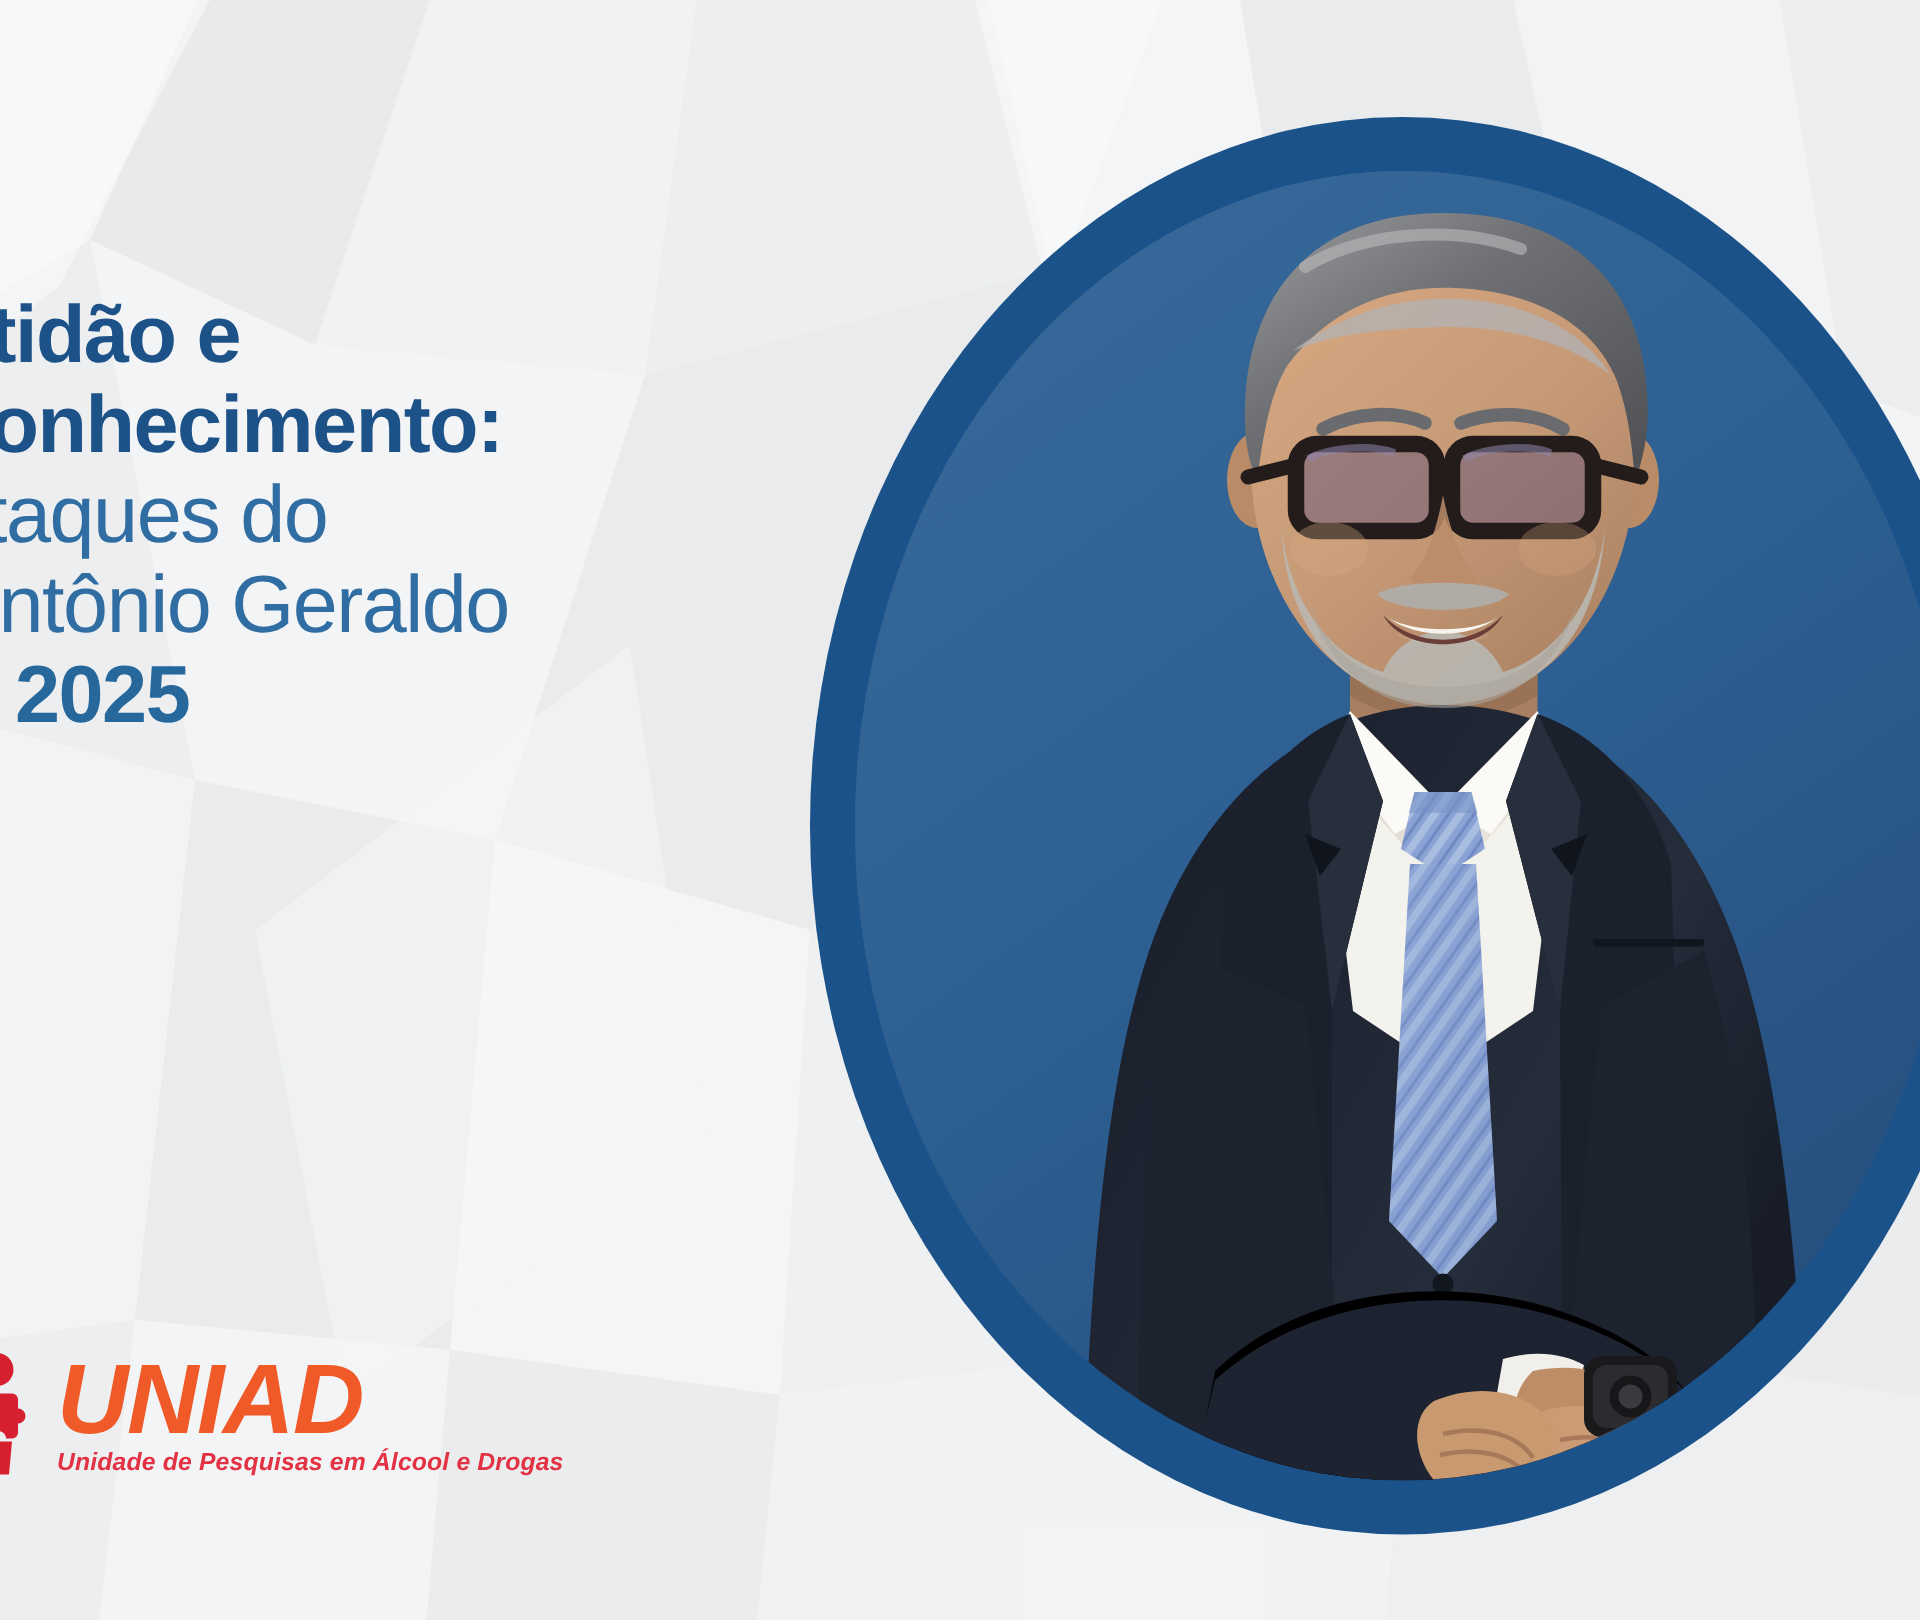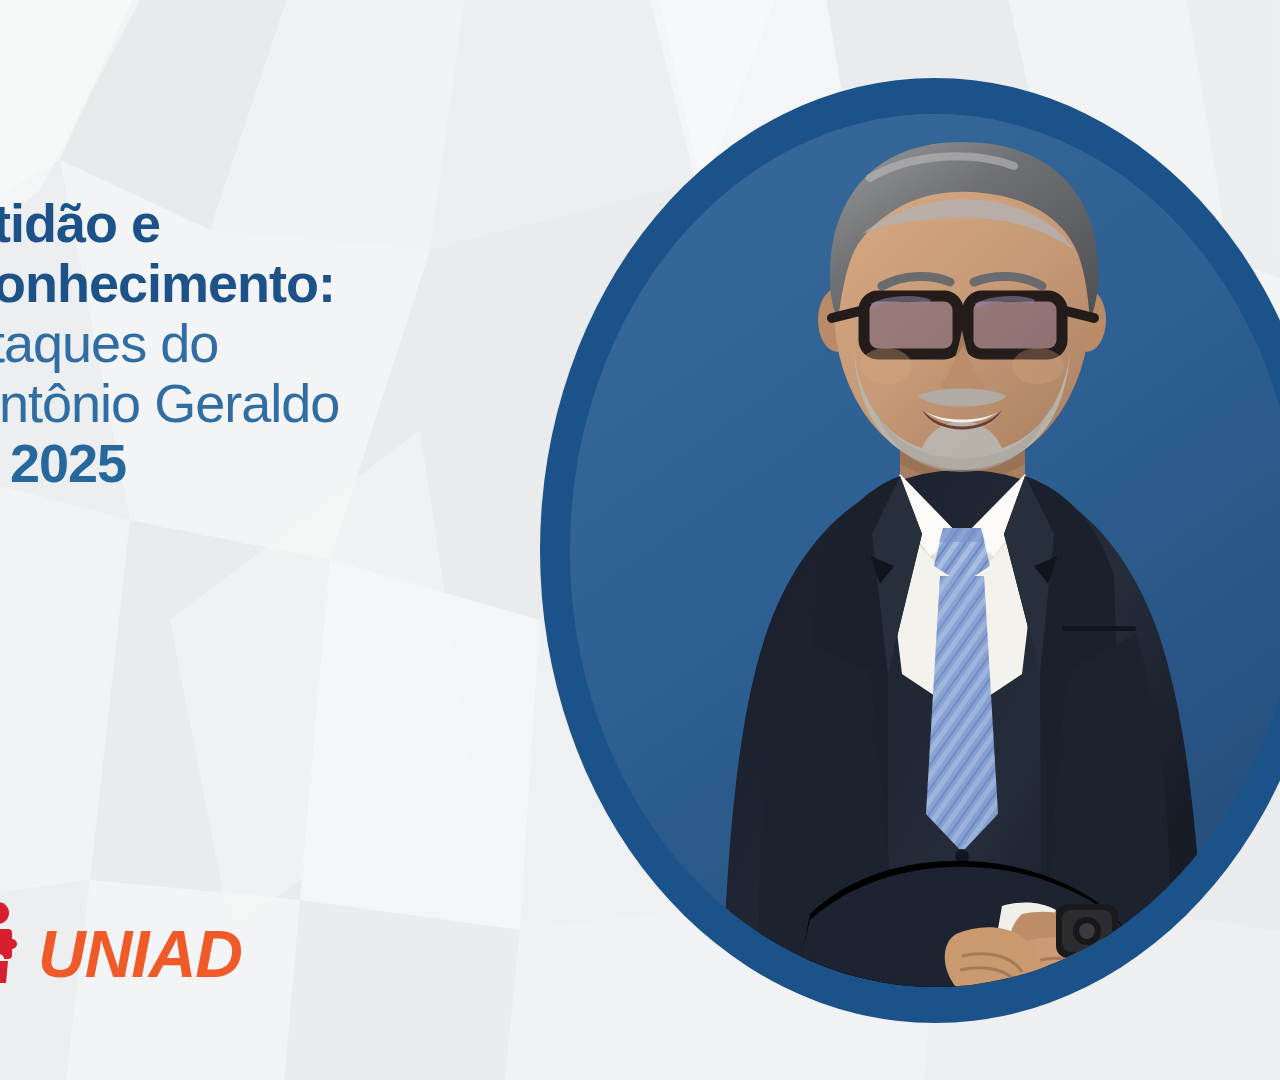--- a/index.html
+++ b/index.html
@@ -310,14 +310,15 @@
       <circle cx="22" cy="14" r="11"></circle>
       <path d="M12 30 h20 a4 4 0 0 1 4 4 v6
                a5 5 0 0 1 0 10 v6 a4 4 0 0 1 -4 4 h-4
                a5 5 0 0 0 -10 0 h-6 a4 4 0 0 1 -4 -4 v-22
                a4 4 0 0 1 4 -4 Z"></path>
       <path d="M16 62 h16 l-2 22 h-12 Z"></path>
     </g>
   </svg>
   <div class="logo-text">
     <div class="logo-word">UNIAD</div>
+    <div class="logo-tag">Unidade de Pesquisas em Álcool e Drogas</div>
   </div>
 </div>
 
 </body></html>

